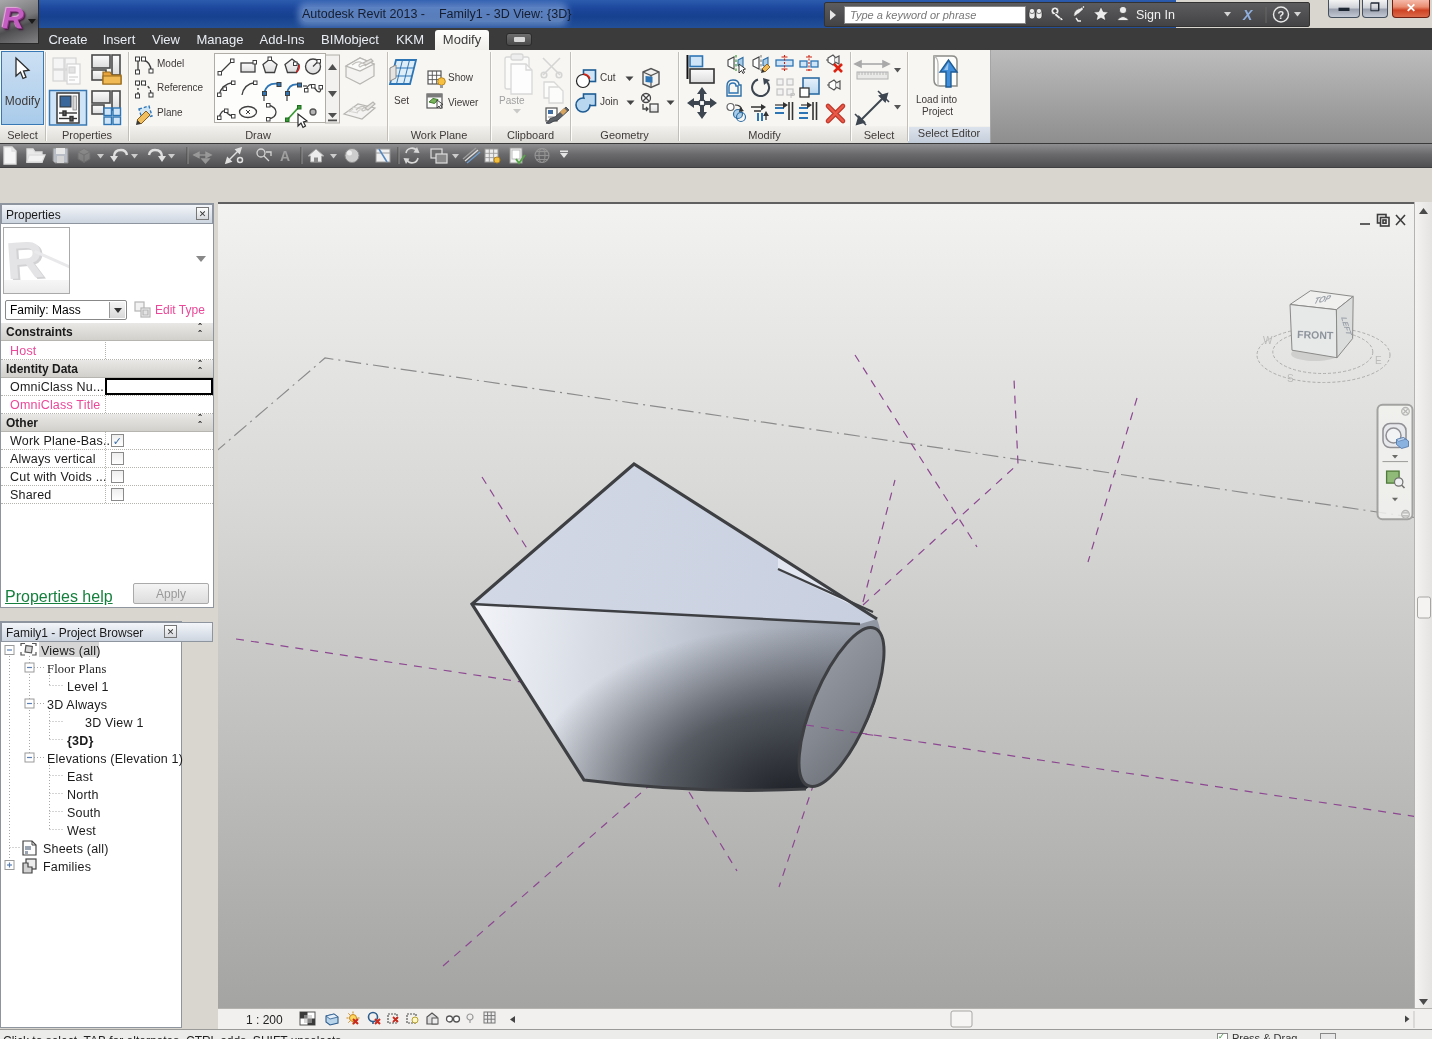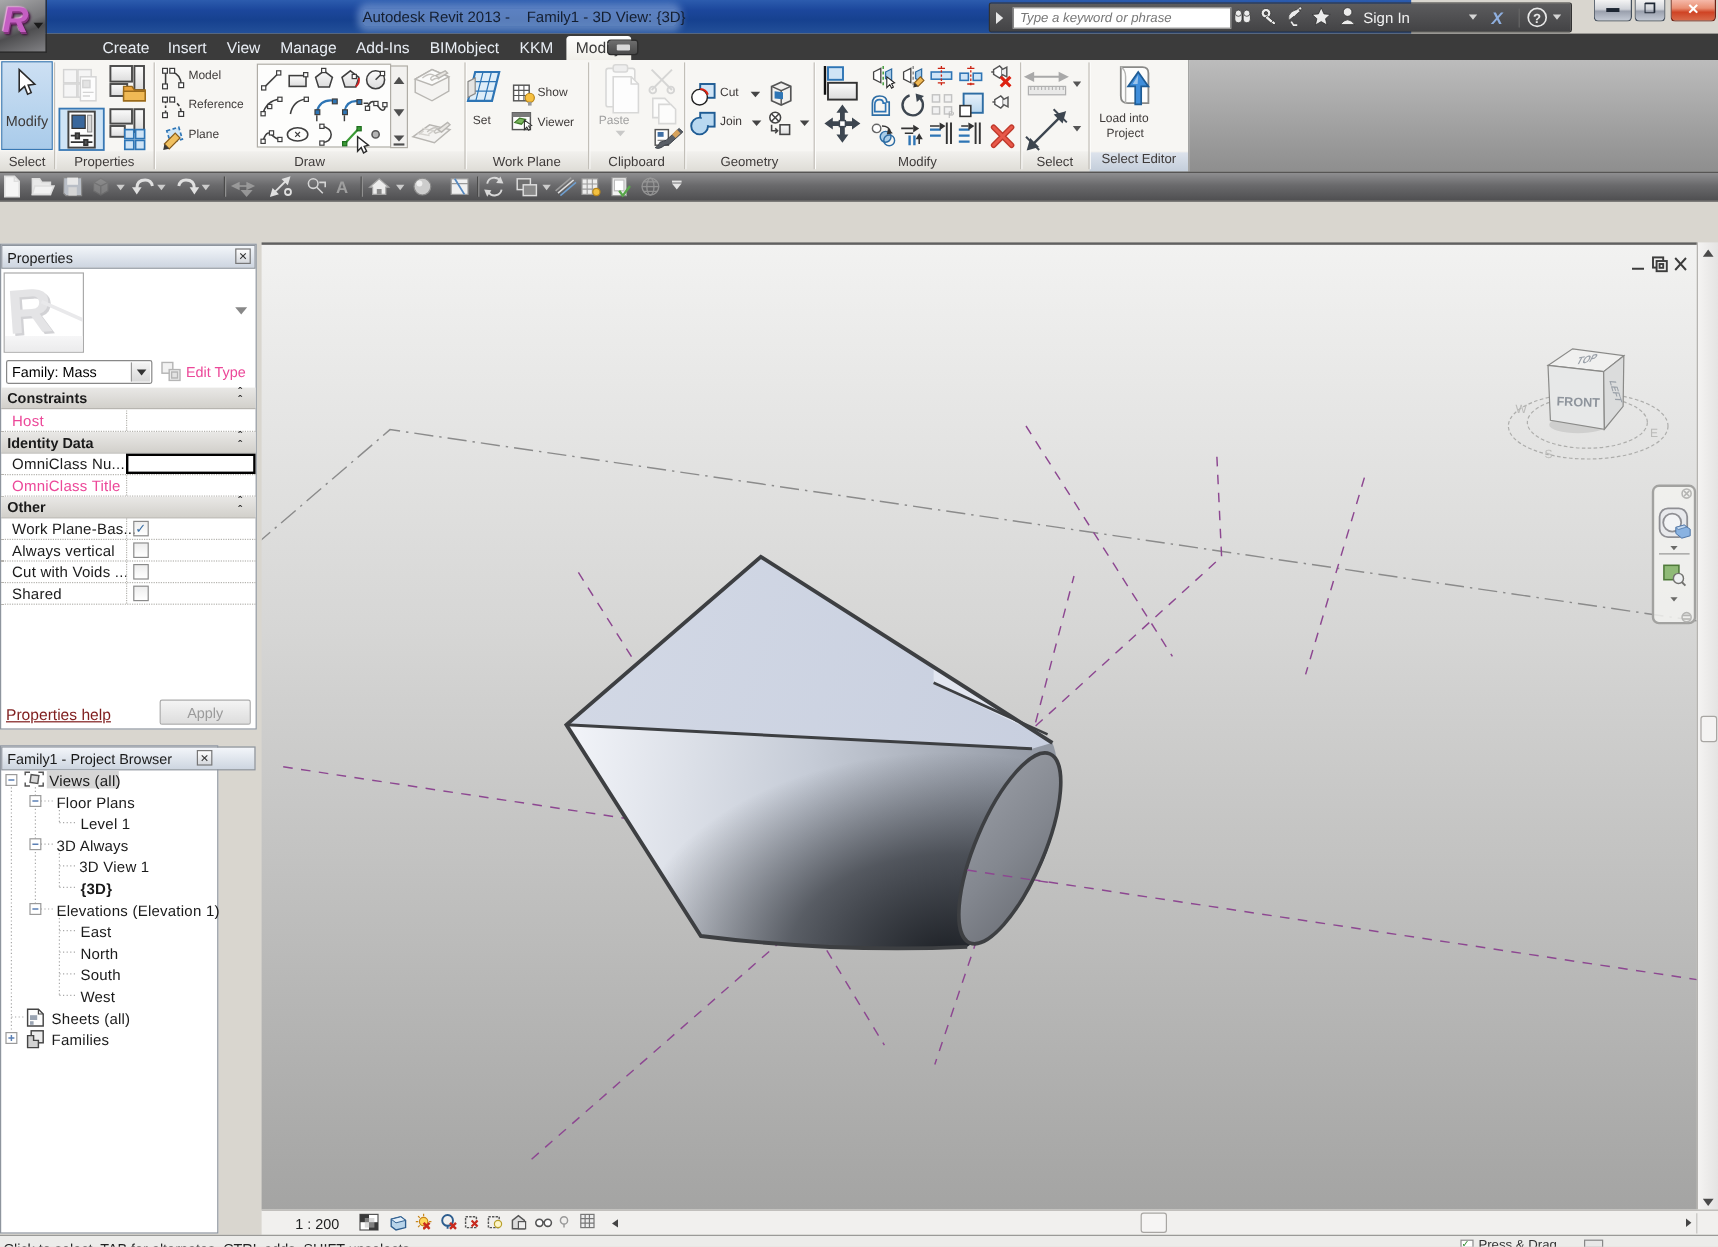--- a/index.html
+++ b/index.html
@@ -21,21 +21,21 @@
 #infocenter { left:824px; top:2px; width:486px; height:25px; background:linear-gradient(#5c5c5e,#434345); border:1px solid #333; border-radius:2px; }
 #icsearch { left:19px; top:3px; width:182px; height:18px; background:#fff; border:1px solid #888; font-size:11px; font-style:italic; color:#777; padding:2px 0 0 5px; }
 #winbtns { left:1328px; top:0px; height:19px; }
 .wbtn { top:0; height:18px; background:linear-gradient(#f4f4f4,#cfd2d8 45%,#9aa0ad 55%,#c3c9d4); border:1px solid #45505e; border-top:none; border-radius:0 0 4px 4px; }
 .wbtn span { position:absolute; left:0; right:0; top:1px; text-align:center; font-size:11px; color:#1d2633; font-weight:bold; }
 #wclose { background:linear-gradient(#f5b9a9,#e98e72 40%,#cf4324 60%,#d96a4a); border-color:#6e2012; }
 #wclose span { color:#fff; font-size:12px; }
 
 
 #tabbar { left:0; top:28px; width:1432px; height:22px; background:#3b3b3b; }
-.tab { top:2px; height:20px; color:#e9eef5; font-size:13px; text-align:center; padding-top:2px;margin-left:37px; }
+.tab { top:2px; height:20px; color:#e9eef5; font-size:13px; text-align:center; padding-top:2px; }
 #tabactive { background:linear-gradient(#fefefd,#f1efe9); color:#3a3a3a; border-radius:3px 3px 0 0; }
 #tabpill { left:506px; top:33px; width:26px; height:13px; background:linear-gradient(#6e6e6e,#4a4a4a); border:1px solid #2c2c2c; border-radius:3px; }
 #tabpill:after { content:""; position:absolute; left:7px; top:3px; width:11px; height:5px; background:#d8d8d8; border-radius:1px; }
 
 
 #ribbon { left:0; top:50px; width:1432px; height:93px; background:#f7f6f3; }
 #ribbongray { left:990px; top:0px; width:442px; height:93px; background:linear-gradient(#bcbcbc,#8e8e8e); border-left:1px solid #a5a5a3; }
 .rlabelstrip { top:76px; height:17px; background:linear-gradient(#f2f1ee,#dedcd6); }
 .rlabel { top:79px; font-size:11px; color:#3e3a39; text-align:center; white-space:nowrap; }
 .rsep { top:2px; width:1px; height:89px; background:#c2bfb8; box-shadow:1px 0 0 #fdfdfc; }
@@ -812,21 +812,21 @@
         </span></div>
     <div class="prow abs" style="top:246px;">Always vertical<span class="cell">
           <span class="cb"></span>
         </span></div>
     <div class="prow abs" style="top:264px;">Cut with Voids ...<span class="cell">
           <span class="cb"></span>
         </span></div>
     <div class="prow abs" style="top:282px;">Shared<span class="cell">
           <span class="cb"></span>
         </span></div>
-    <div class="abs" style="left:4px;top:384px;font-size:13px;color:#7f1d1d;text-decoration:underline;">Properties help</div>
+    <div class="abs" style="left:4px;top:384px;font-size:16px;color:#15803d;text-decoration:underline;">Properties help</div>
     <div class="abs" style="left:132px;top:379px;width:76px;height:21px;background:linear-gradient(#f4f4f4,#ddd);border:1px solid #aaa;border-radius:2px;text-align:center;font-size:12px;color:#9a9a9a;padding-top:3px;">Apply</div>
   </div>
 
   <div id="pbpanel" class="abs">
     <div class="paneltitle" style="width:212px;">Family1 - Project Browser <div class="closebox" style="right:4px;">✕</div></div>
     <svg width="212" height="385" viewBox="0 0 212 385" xmlns="http://www.w3.org/2000/svg" style="position:absolute;left:0;top:20px;">
       <g stroke="#a8a8a8" stroke-width="1" stroke-dasharray="1,2" fill="none">
         <line x1="8.5" y1="14" x2="8.5" y2="223.5"></line>
         <line x1="8.5" y1="205.5" x2="20" y2="205.5"></line>
         <line x1="28.5" y1="14" x2="28.5" y2="115.5"></line>
@@ -877,30 +877,30 @@
 
       <g transform="translate(21,216)">
         <rect x="4" y="1" width="10" height="10" fill="#ececec" stroke="#444" stroke-width="1.2"></rect>
         <path d="M 1,5 L 6,5 L 6,9 L 10,9 L 10,15 L 1,15 Z" fill="#d2d2d2" stroke="#444" stroke-width="1.2"></path>
       </g>
     </svg>
     <div class="trow abs" style="top:20px;">
         <span class="lbl" style="left:40px;">Views (all)</span>
       </div>
     <div class="trow abs" style="top:38px;">
-        <span class="lbl" style="left:46px;">Floor Plans</span>
+        <span class="lbl" style="left:46px;font-family:Liberation Serif, serif;">Floor Plans</span>
       </div>
     <div class="trow abs" style="top:56px;">
         <span class="lbl" style="left:66px;">Level 1</span>
       </div>
     <div class="trow abs" style="top:74px;">
         <span class="lbl" style="left:46px;">3D Always</span>
       </div>
     <div class="trow abs" style="top:92px;">
-        <span class="lbl" style="left:65px;">3D View 1</span>
+        <span class="lbl" style="left:84px;">3D View 1</span>
       </div>
     <div class="trow abs" style="top:110px;">
         <span class="lbl" style="left:66px;font-weight:bold;">{3D}</span>
       </div>
     <div class="trow abs" style="top:128px;">
         <span class="lbl" style="left:46px;">Elevations (Elevation 1)</span>
       </div>
     <div class="trow abs" style="top:146px;">
         <span class="lbl" style="left:66px;">East</span>
       </div>

